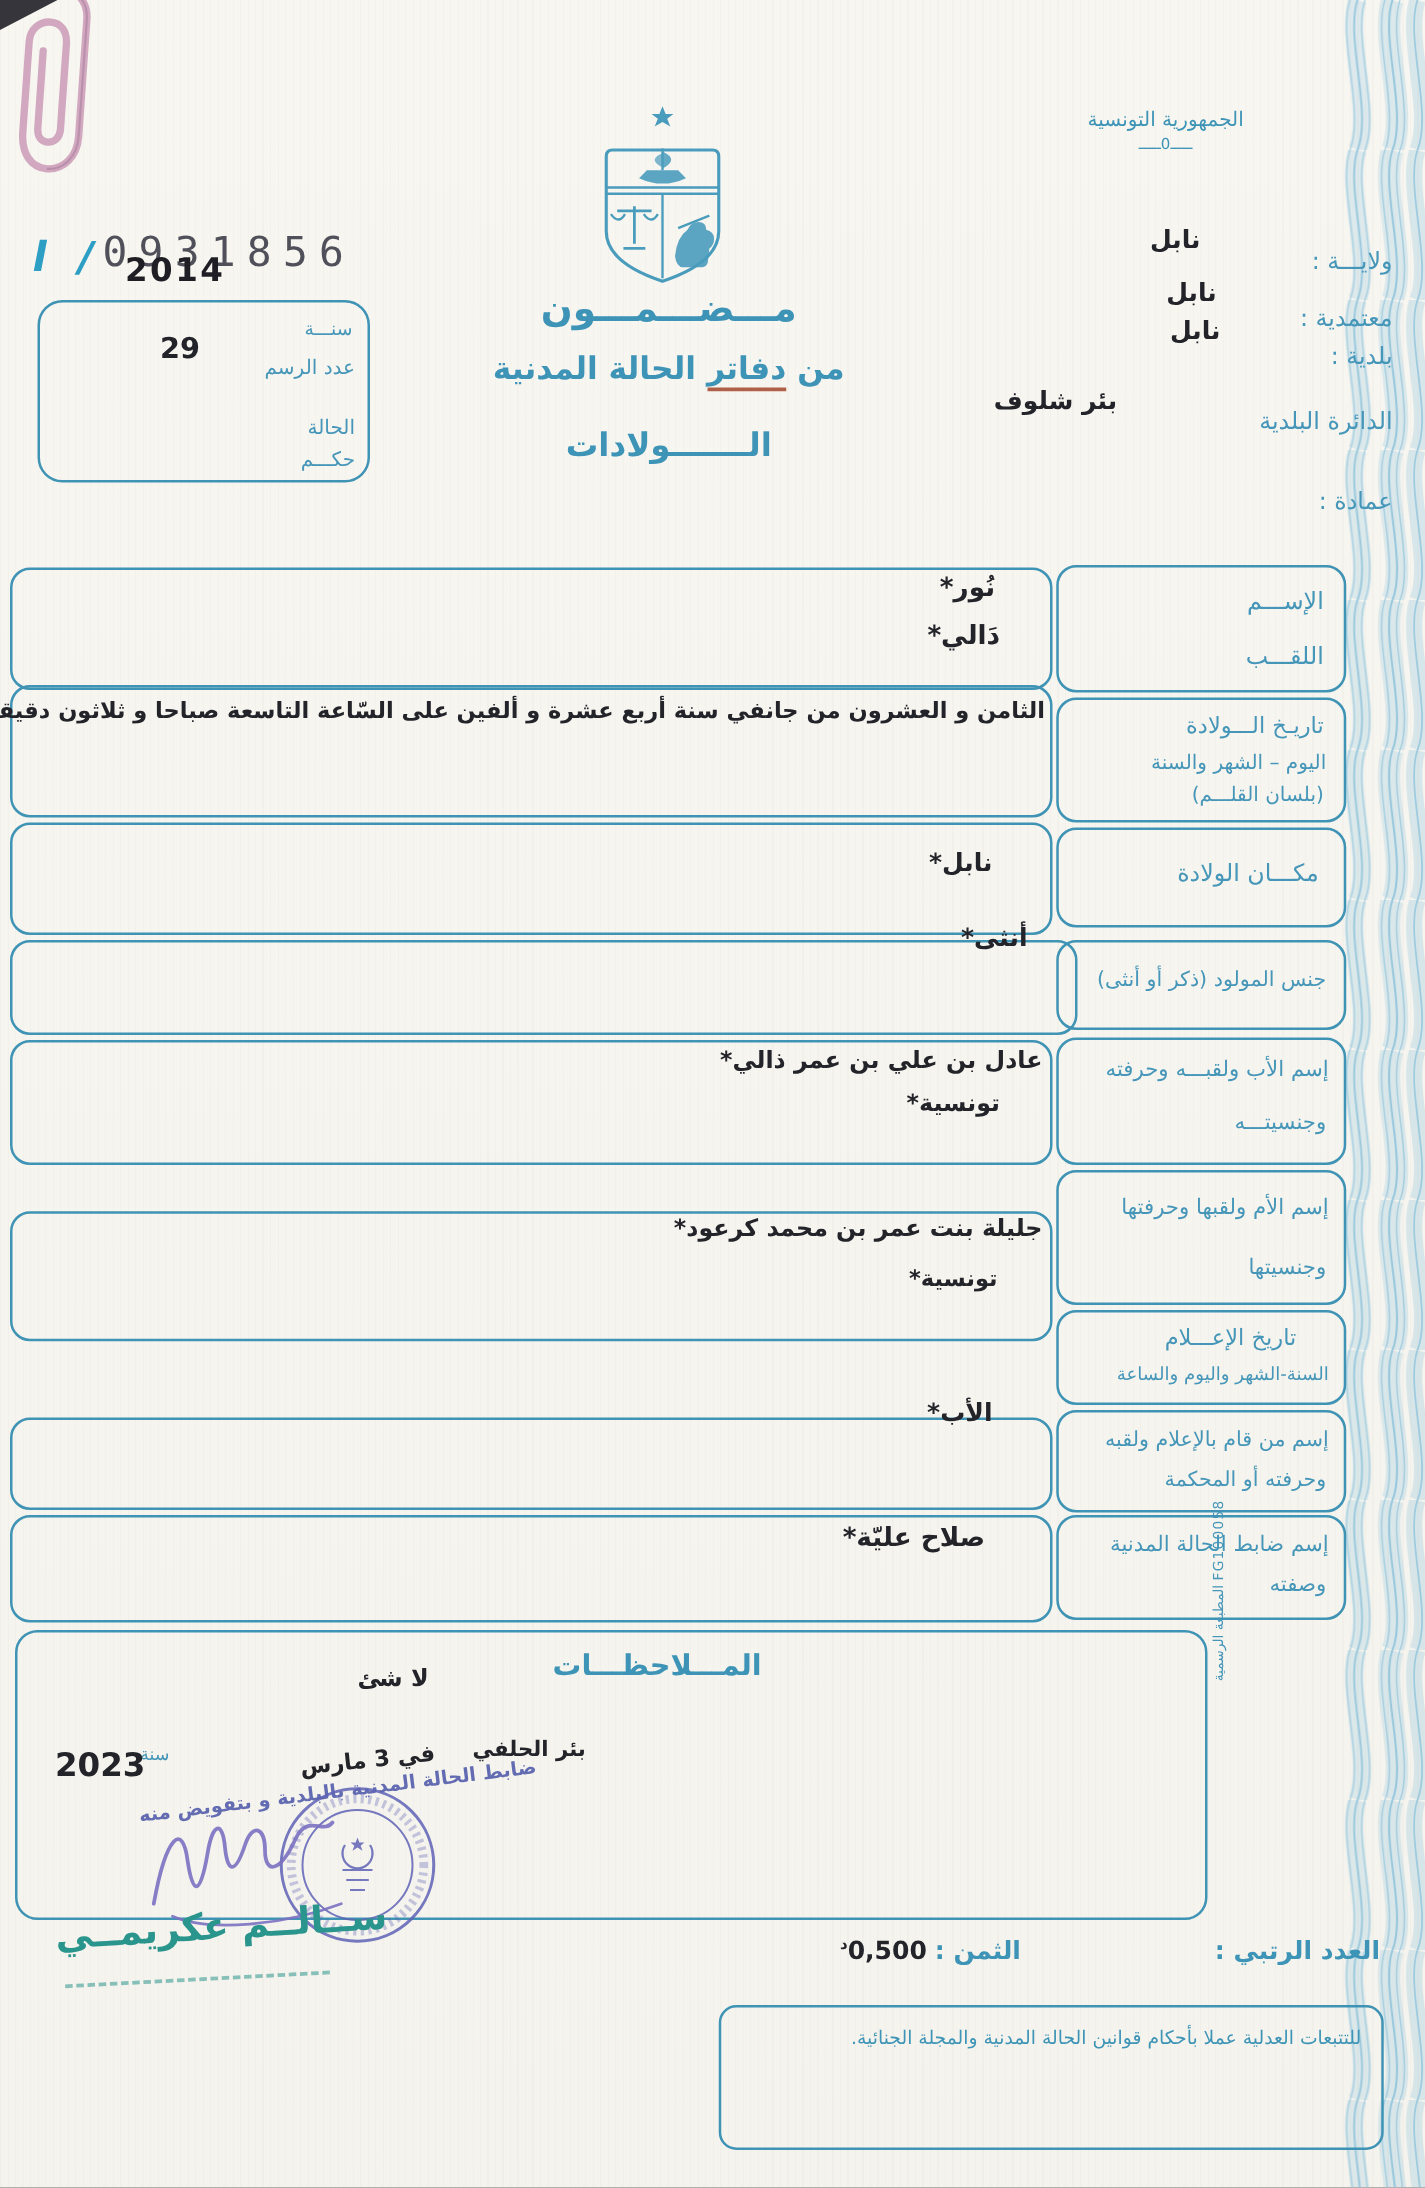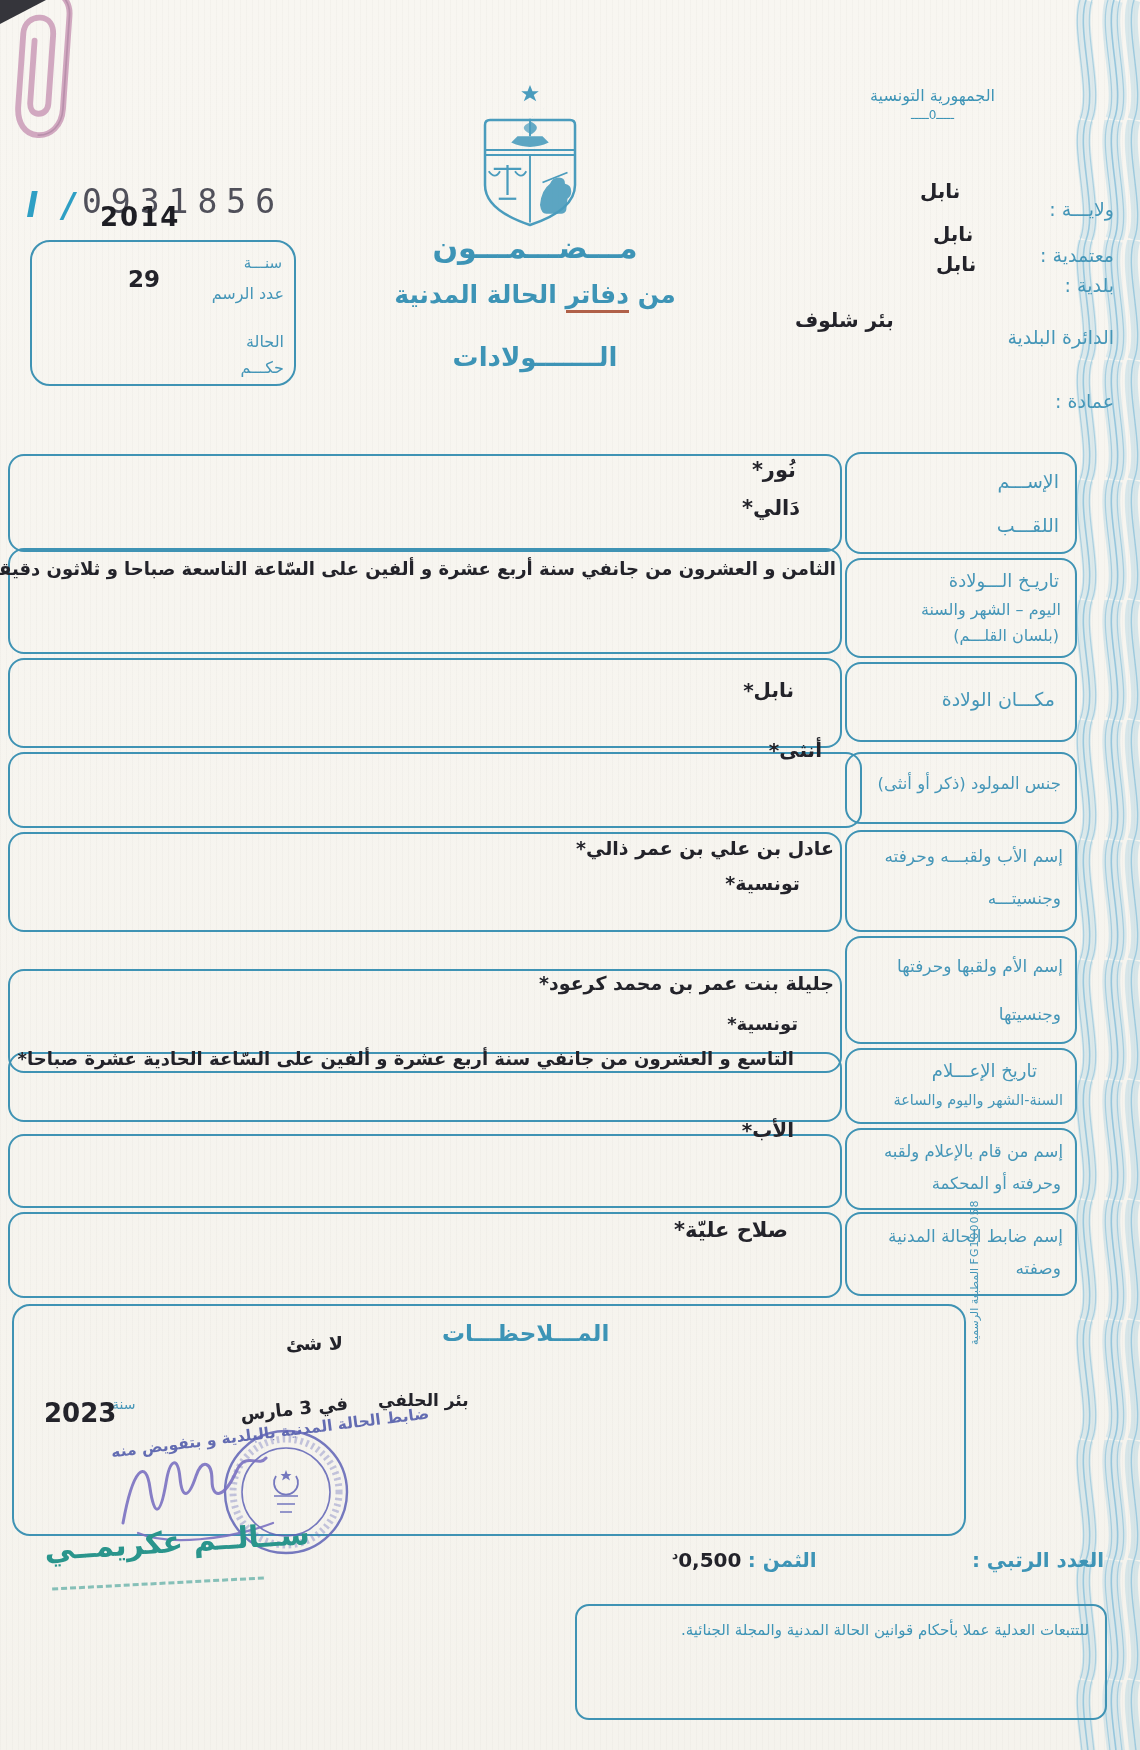--- a/index.html
+++ b/index.html
@@ -153,23 +153,20 @@
   </div>
   <div class="box" style="left:8px;top:938px;width:830px;height:100px;margin-top:31px;">
     <div class="t val rtl" style="right:6px;top:1px;font-size:19px;">جليلة بنت عمر بن محمد كرعود*</div>
     <div class="t val rtl" style="right:42px;top:42px;font-size:18px;">تونسية*</div>
   </div>
 
   <div class="box" style="left:845px;top:1048px;width:228px;height:72px;">
     <div class="t lbl rtl" style="right:38px;top:10px;font-size:18px;">تاريخ الإعـــلام</div>
     <div class="t lbl rtl" style="right:12px;top:42px;font-size:14.5px;">السنة-الشهر واليوم والساعة</div>
   </div>
-  <div class="box" style="left:8px;top:1052px;width:830px;height:66px;">
-    <div class="t val rtl" style="right:46px;top:-6px;font-size:18px;">التاسع و العشرون من جانفي سنة أربع عشرة و ألفين على السّاعة الحادية عشرة صباحا*</div>
-  </div>
 
   <div class="box" style="left:845px;top:1128px;width:228px;height:78px;">
     <div class="t lbl rtl" style="right:12px;top:12px;font-size:16.5px;">إسم من قام بالإعلام ولقبه</div>
     <div class="t lbl rtl" style="right:14px;top:44px;font-size:16.5px;">وحرفته أو المحكمة</div>
   </div>
   <div class="box" style="left:8px;top:1134px;width:830px;height:70px;">
     <div class="t val rtl" style="right:46px;top:-18px;font-size:20px;">الأب*</div>
   </div>
 
   <div class="box" style="left:845px;top:1212px;width:228px;height:80px;">

